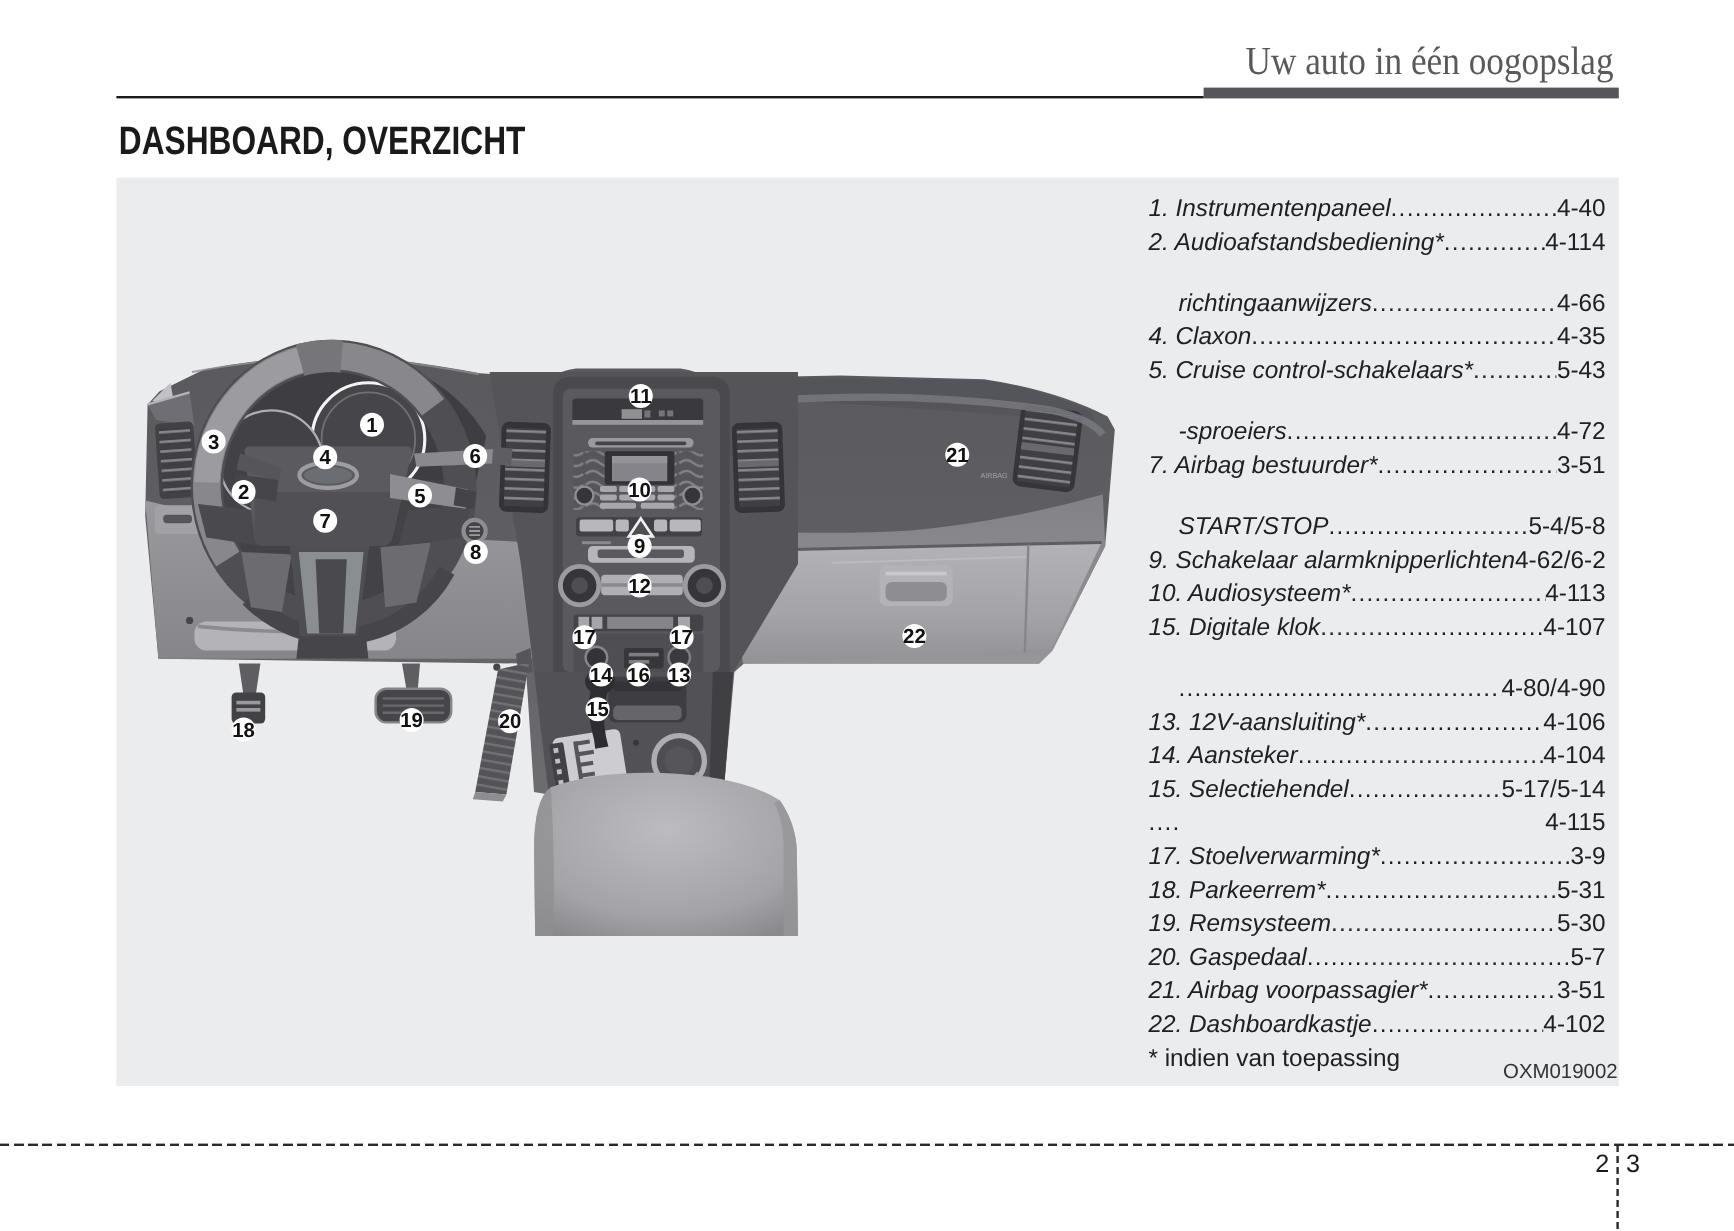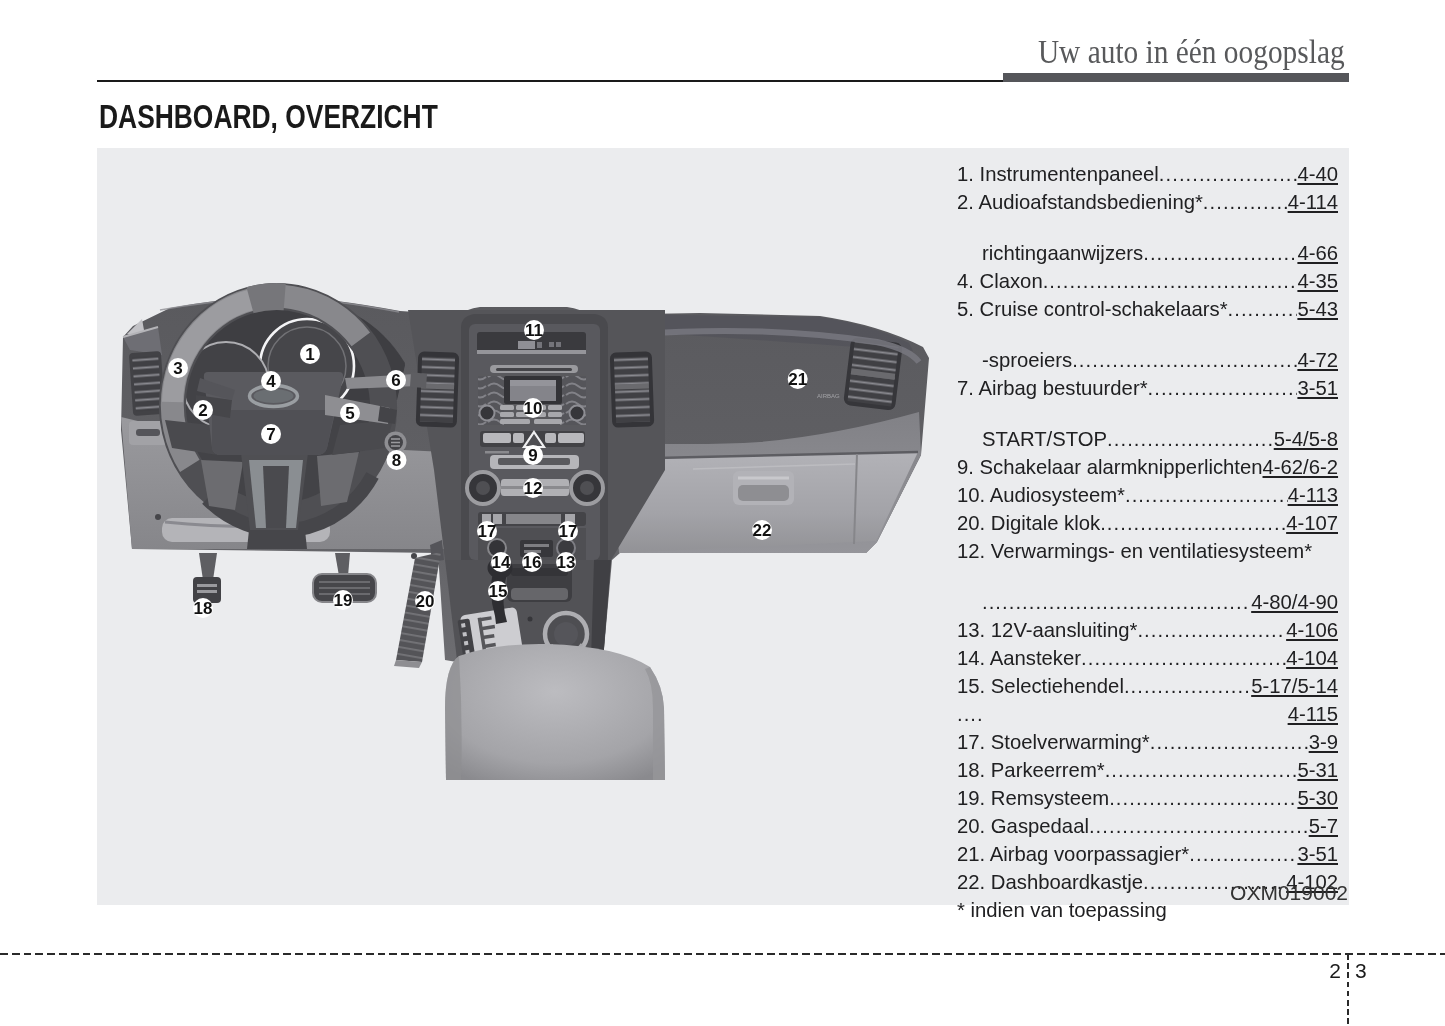--- a/index.html
+++ b/index.html
@@ -10,30 +10,30 @@
   #htitle{top:36px;right:100px;font-family:"Liberation Serif",serif;font-size:33px;line-height:33px;color:#58595b;transform:scaleX(0.89);transform-origin:100% 50%;white-space:nowrap;}
   #hbar{left:1003px;top:73px;width:346px;height:9px;background:#55565a;}
   #hline{left:97px;top:80px;width:906px;height:2px;background:#1a1a1a;}
   #sect{left:99px;top:100px;font-size:33px;line-height:33px;font-weight:bold;color:#1a1a1a;transform:scaleX(0.8);transform-origin:0 50%;white-space:nowrap;}
   
   #panel{left:97px;top:148px;width:1252px;height:757px;background:#ebecee;}
   
   #list{left:957px;top:164px;width:381px;color:#202022;font-size:20.3px;line-height:21.2px;}
   .li{margin-bottom:6.75px;}
   .row{display:flex;align-items:baseline;}
-  .row .lab{flex:0 0 auto;white-space:nowrap;}
+  .row .lab{flex:0 0 auto;white-space:nowrap;font-style:italic;}
   .row .lead{flex:1 1 0;overflow:hidden;white-space:nowrap;letter-spacing:1.05px;}
-  .row .pg{flex:0 0 auto;white-space:nowrap;text-decoration:underline;}
+  .row .pg{flex:0 0 auto;white-space:nowrap;}
   .ind{padding-left:25px;margin-top:30px;}
   
   #fline{left:0;top:953px;width:1445px;height:1.5px;background:repeating-linear-gradient(90deg,#2a2a2a 0,#2a2a2a 7.8px,transparent 7.8px,transparent 11.8px);}
   #fvline{left:1347px;top:954px;height:72px;width:1.5px;background:repeating-linear-gradient(180deg,#2a2a2a 0,#2a2a2a 5.7px,transparent 5.7px,transparent 9.2px);}
   #pg2{left:1300px;top:959px;width:41px;text-align:right;font-size:21px;color:#1a1a1a;}
   #pg3{left:1355px;top:959px;font-size:21px;color:#1a1a1a;}
-  #oxm{right:97px;top:884px;font-size:21px;line-height:17px;color:#333;}
+  #oxm{right:97px;top:884px;font-size:17px;line-height:17px;color:#333;}
 </style>
 </head>
 <body>
   <div class="abs" id="htitle">Uw auto in één oogopslag</div>
   <div class="abs" id="hbar"></div>
   <div class="abs" id="hline"></div>
   <div class="abs" id="sect">DASHBOARD, OVERZICHT</div>
 
   <div class="abs" id="panel">
     <svg class="abs" style="left:0;top:0" width="1252" height="757" viewBox="0 0 1252 757">
@@ -404,27 +404,26 @@
     </div>
     <div class="li">
       <div class="row">
         <span class="lab">10. Audiosysteem* </span>
         <span class="lead">...............................................</span>
         <span class="pg">4-113</span>
       </div>
     </div>
     <div class="li">
       <div class="row">
-        <span class="lab">20. Digitale klok</span>
+        <span class="lab">15. Digitale klok</span>
         <span class="lead">...............................................</span>
         <span class="pg">4-107</span>
       </div>
     </div>
     <div class="li">
-      <div class="lab">12. Verwarmings- en ventilatiesysteem*</div>
       <div class="row ind">
         <span class="lead">...............................................</span>
         <span class="pg">4-80/4-90</span>
       </div>
     </div>
     <div class="li">
       <div class="row">
         <span class="lab">13. 12V-aansluiting* </span>
         <span class="lead">...............................................</span>
         <span class="pg">4-106</span>

